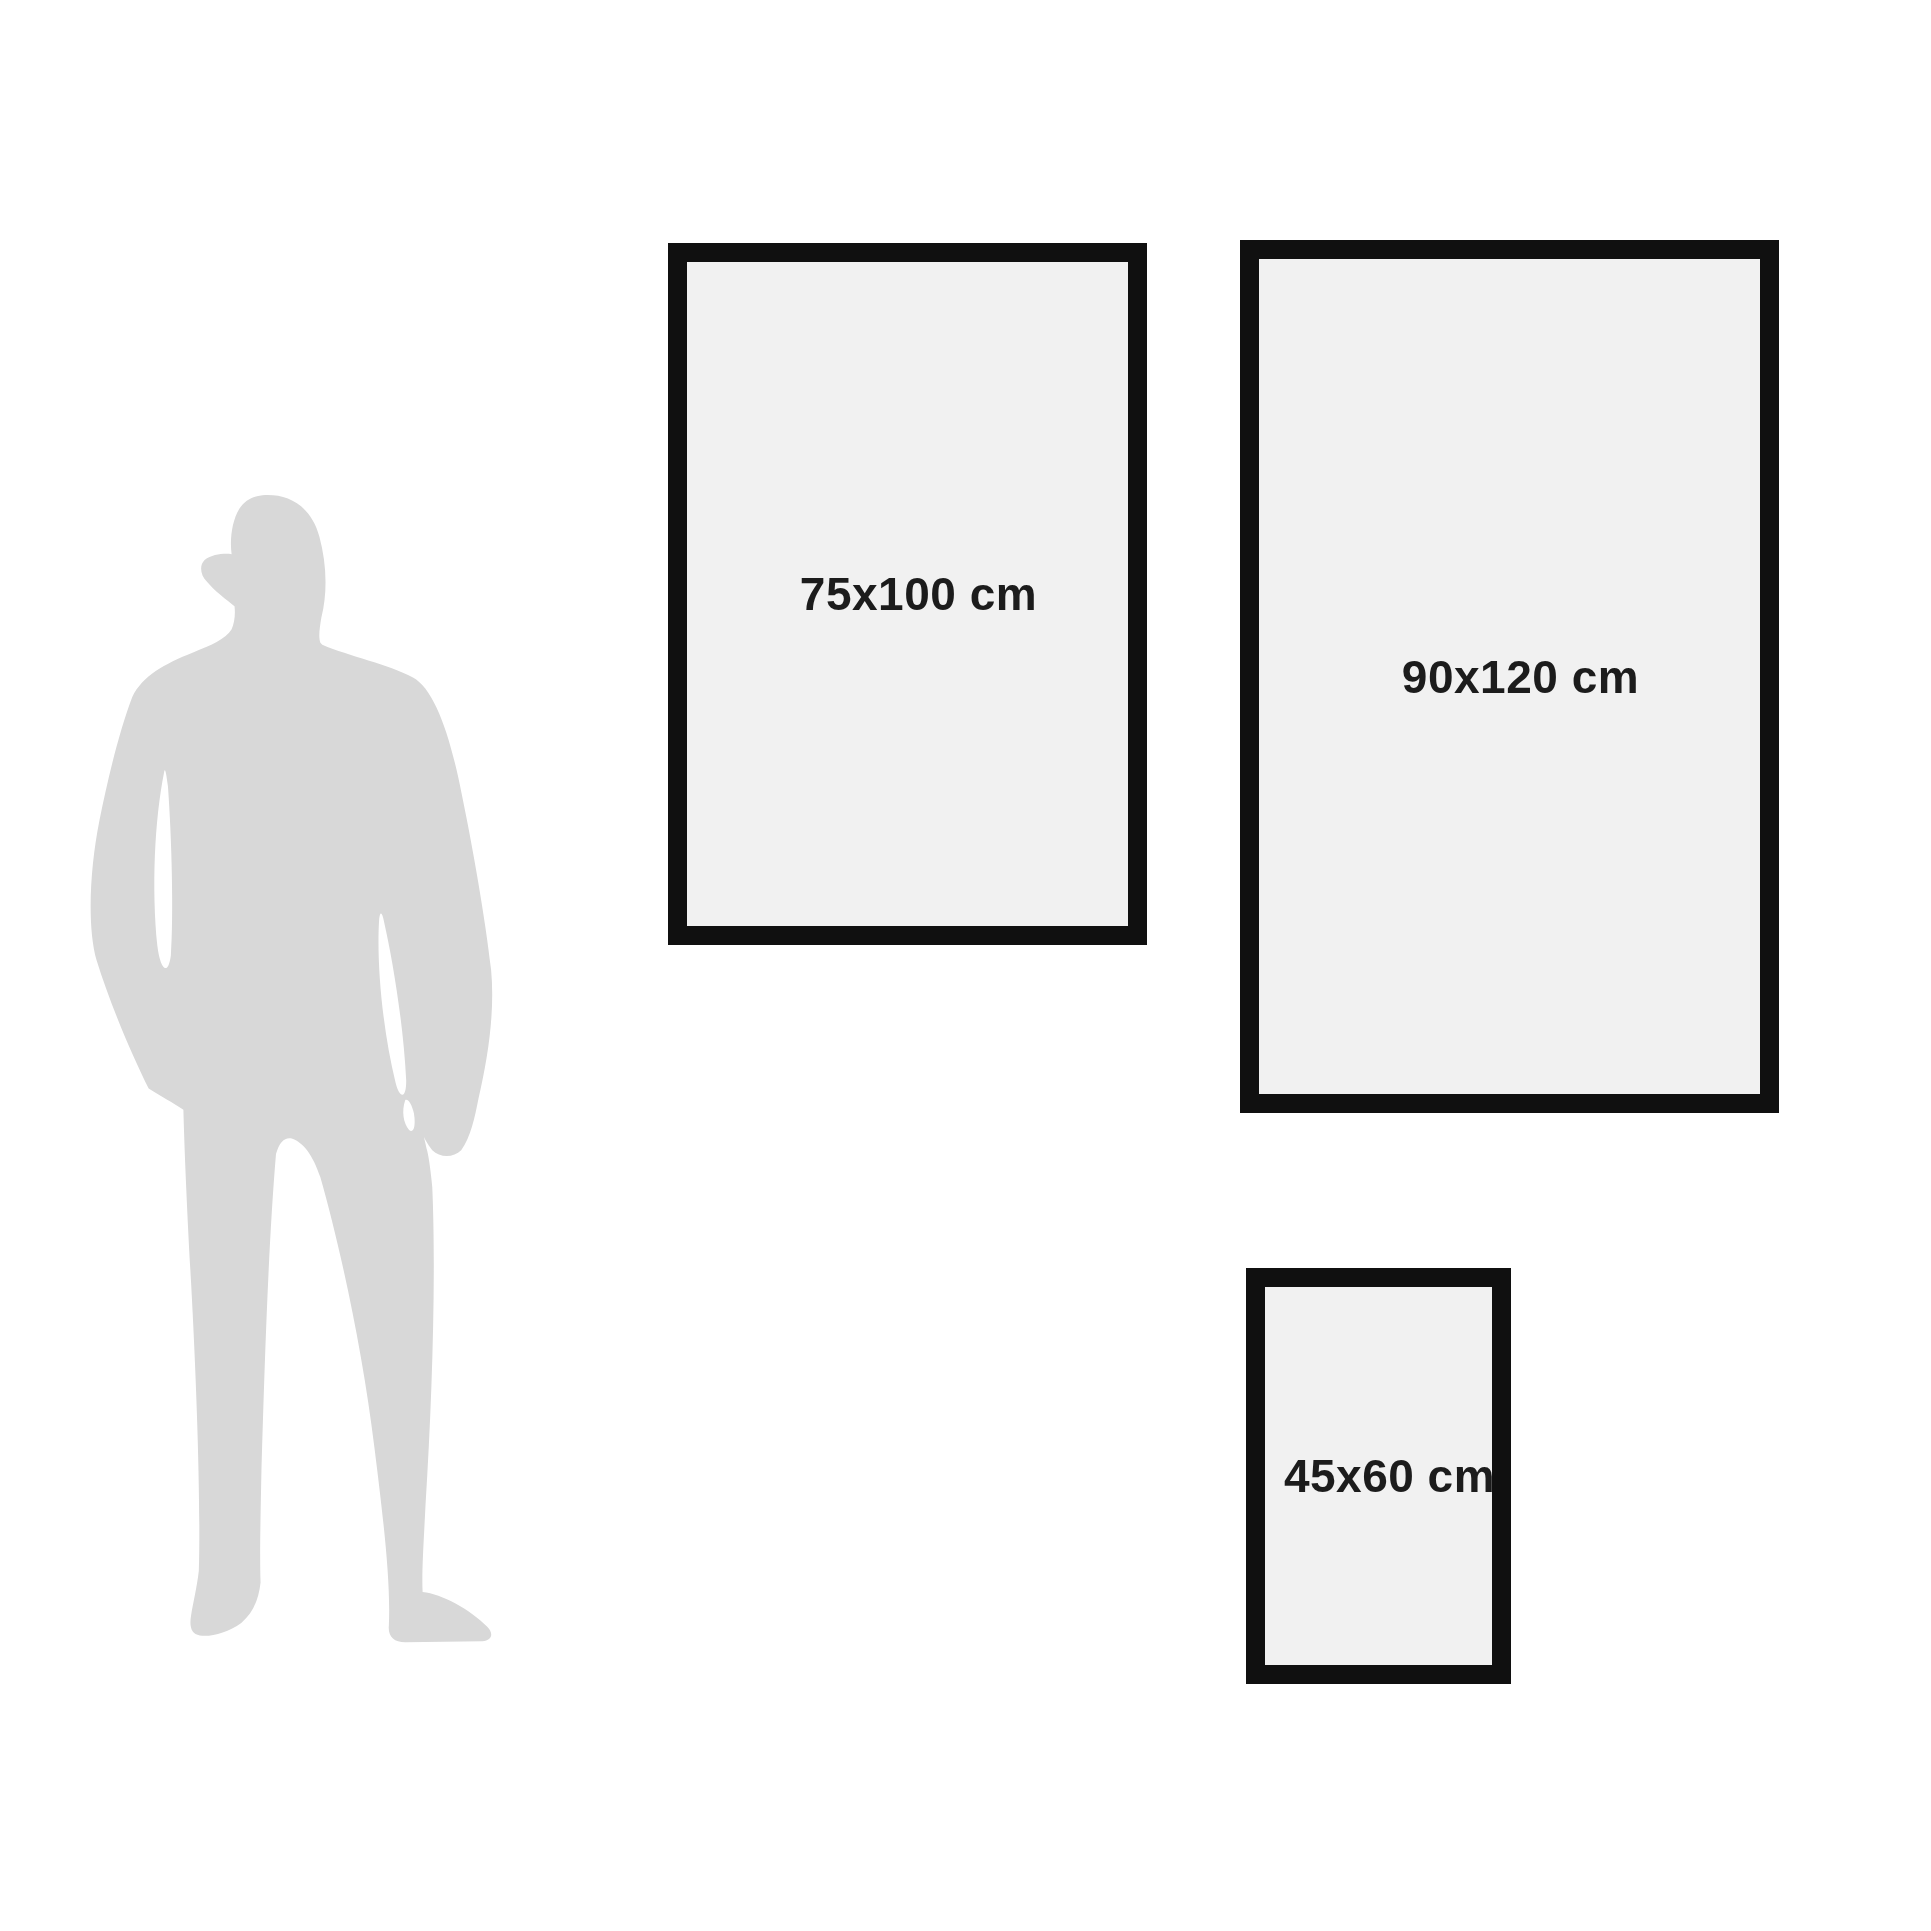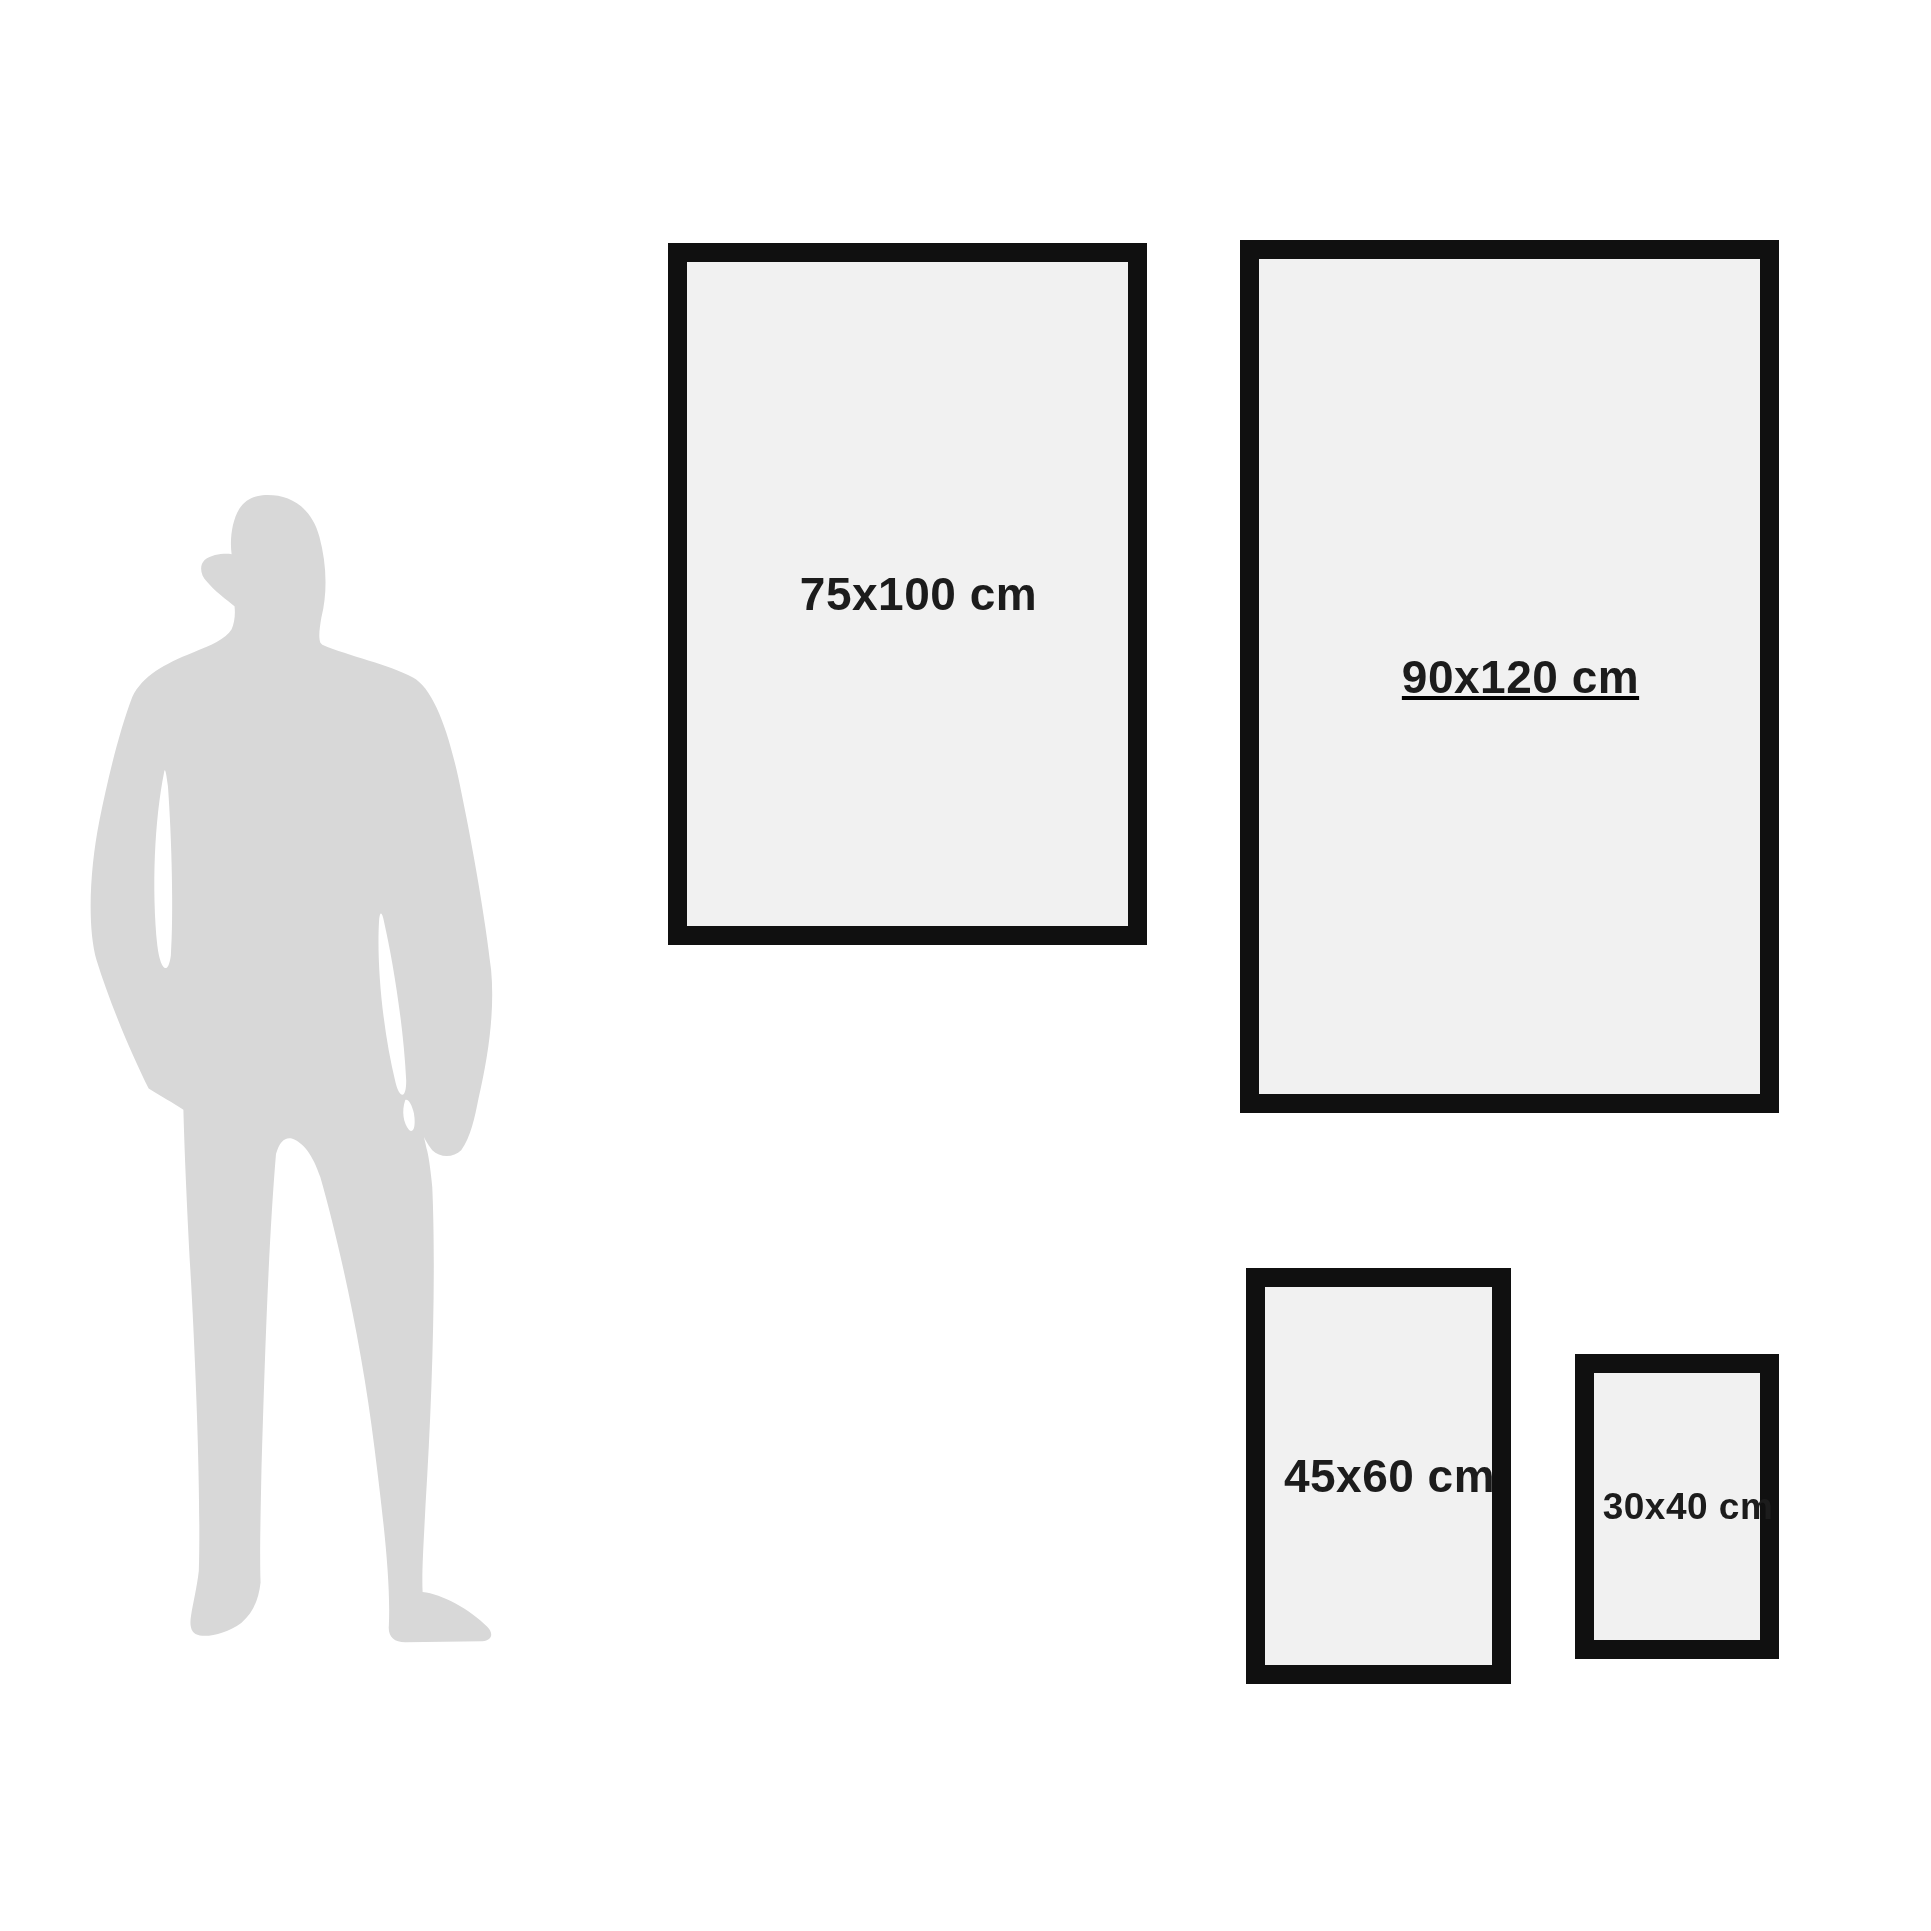--- a/index.html
+++ b/index.html
@@ -23,21 +23,21 @@
     padding-left: 22px;
   }
   .frame .label {
     font-weight: 700;
     font-size: 46px;
     color: #1c1c1c;
     letter-spacing: 0.5px;
     white-space: nowrap;
   }
   .f1 { left:  668px; top:  243px; width: 479px; height: 702px; }
-  .f2 { left: 1240px; top:  240px; width: 539px; height: 873px; text-decoration: underline; }
+  .f2 { left: 1240px; top:  240px; width: 539px; height: 873px; }
   .f3 { left:  668px; top: 1036px; width: 404px; height: 622px; }
   .f4 { left: 1246px; top: 1268px; width: 265px; height: 416px; }
   .f5 { left: 1575px; top: 1354px; width: 204px; height: 305px; }
   .f5 .label { font-size: 37px; }
   
   .person {
     position: absolute;
     left: 58px;
     top: 463px;
     width: 463px;
@@ -117,18 +117,15 @@
 
   <div class="frame f2">
     <span class="label">90x120 cm</span>
   </div>
 
 
   <div class="frame f4">
     <span class="label">45x60 cm</span>
   </div>
 
-  <div class="frame f5">
-    <span class="label">30x40 cm</span>
-  </div>
 
 </div>
 
 
 </body></html>

